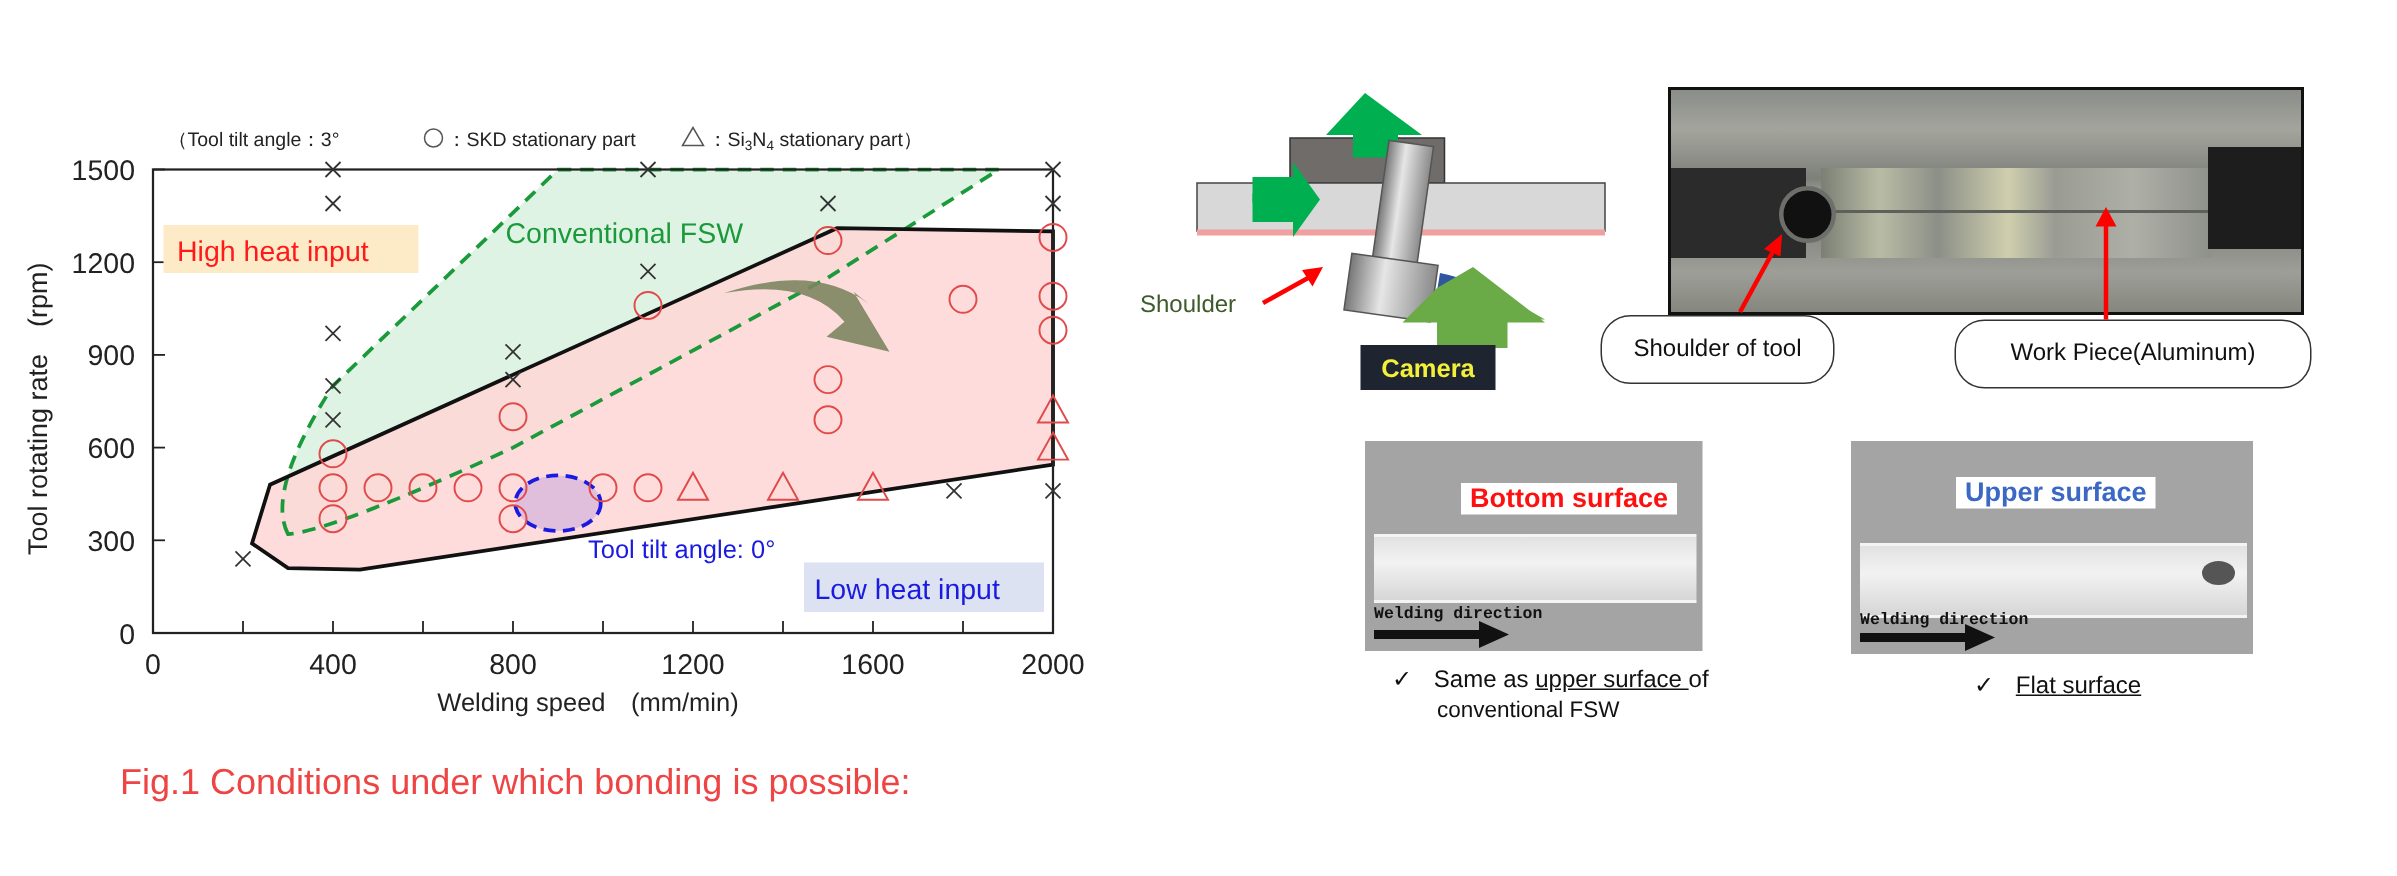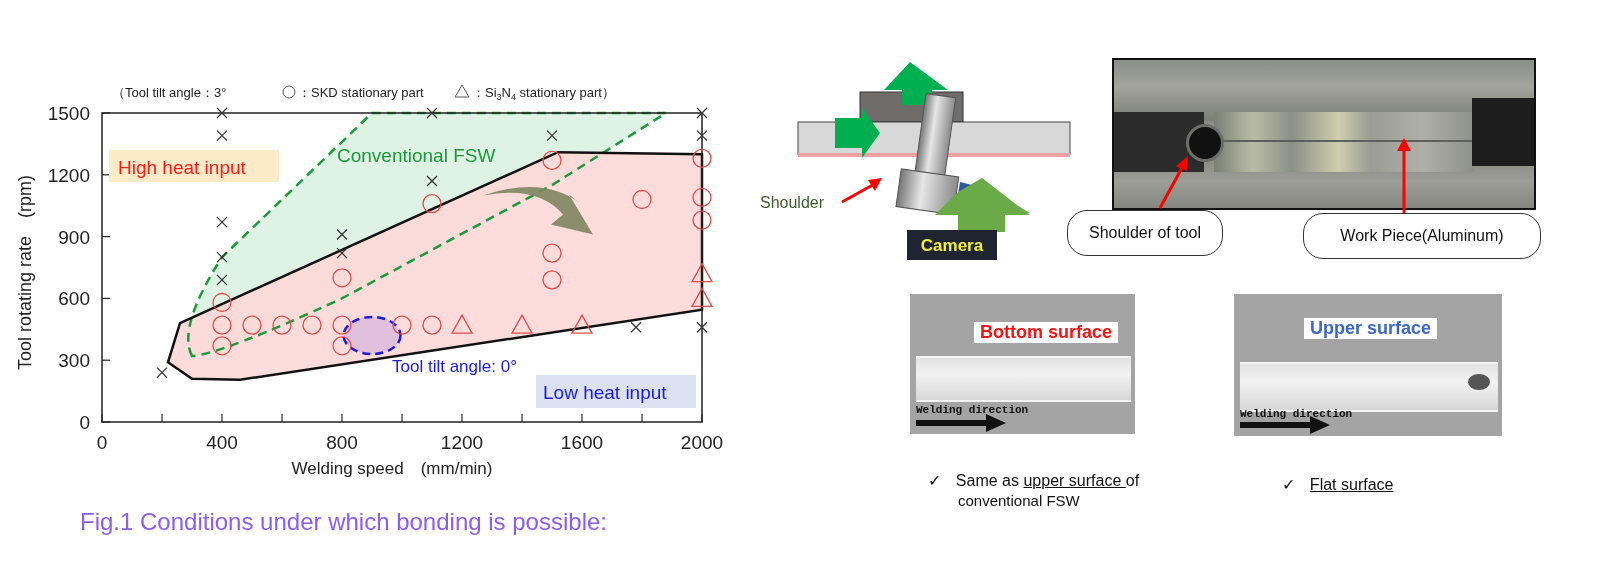--- a/index.html
+++ b/index.html
@@ -1,38 +1,38 @@
 <!DOCTYPE html>
 <html><head>
 <meta charset="utf-8">
 <style>
   html, body { margin:0; padding:0; background:#ffffff; }
   body { width:1598px; height:584px; position:relative; overflow:hidden; font-family:"Liberation Sans", sans-serif; }
   #fig1 { position:absolute; left:0; top:0; width:760px; height:584px; }
   #chart-svg { position:absolute; left:0; top:0; }
-  .caption { position:absolute; font-size:24px; color:#8b5cf6; white-space:nowrap; }
+  .caption { position:absolute; font-size:24px; color:#ef4444; white-space:nowrap; }
   #fig2 { position:absolute; left:760px; top:0; width:838px; height:584px; }
   .diagram { position:absolute; left:0; top:60px; width:340px; height:220px; }
   .photo-top { position:absolute; left:352px; top:58px; width:420px; height:148px; border:2px solid #111;
      background:linear-gradient(180deg,#8a8d88 0%,#a3a59d 18%,#7d7f79 40%,#b7b7ac 52%,#8b8c86 68%,#9c9e97 82%,#85877f 100%); overflow:hidden; }
   .photo-top .dark-left { position:absolute; left:0; top:52px; width:90px; height:60px; background:#2a2b2a; }
   .photo-top .dark-right { position:absolute; right:0; top:38px; width:62px; height:68px; background:#1c1d1c; }
   .photo-top .bar { position:absolute; left:100px; top:52px; width:260px; height:60px;
      background:linear-gradient(90deg,#7b7f74 0%,#b9bca4 15%,#8c8f87 30%,#cfcfae 48%,#9a9c94 60%,#aeb0a8 80%,#8e908a 100%); }
   .photo-top .seam { position:absolute; left:100px; top:80px; width:260px; height:2px; background:#5e615b; }
   .photo-top .tool { position:absolute; left:72px; top:64px; width:32px; height:32px; border-radius:50%; background:#111; border:3px solid #6e6e6a; }
   .callout { position:absolute; border:1px solid #333; border-radius:20px; background:#fff; font-size:16px; color:#111; display:flex; align-items:center; justify-content:center; }
   .cond { position:absolute; font-size:16px; color:#111; text-decoration:underline; white-space:nowrap; }
   .photo-small { position:absolute; background:#a4a4a4; overflow:hidden; }
   .photo-small .weld { position:absolute; left:6px; right:4px; top:62px; height:42px; background:linear-gradient(180deg,#e2e2e2,#f2f2f2 40%,#d6d6d6); border-top:2px solid #f4f4f4; border-bottom:2px solid #f4f4f4; }
   .photo-small .label { position:absolute; background:#fff; font-weight:bold; font-size:18px; padding:0 6px; white-space:nowrap; }
   .photo-small .dir { position:absolute; left:6px; font-weight:bold; font-size:11px; color:#111; white-space:nowrap;font-family:Liberation Mono, monospace; }
   .photo-small .arrow { position:absolute; left:6px; height:6px; width:72px; background:#111; }
   .photo-small .arrowhead { position:absolute; width:0; height:0; border-top:9px solid transparent; border-bottom:9px solid transparent; border-left:20px solid #111; }
-  .note { position:absolute; font-size:16px; color:#111; white-space:nowrap; line-height:20px;margin-top:27px; }
+  .note { position:absolute; font-size:16px; color:#111; white-space:nowrap; line-height:20px; }
   .note u { text-decoration:underline; }
 </style>
 </head>
 <body>
 
 <div id="fig1">
   <svg id="chart-svg" width="760" height="500" xmlns="http://www.w3.org/2000/svg">
     <g id="g-regions">
         <path d="M192,356.08 Q177,327.24 222,257.2 L372,113 L666,113 L552,185.1 L342,298.4 Q222,354.02 192,356.08 Z" fill="#dff3e4" stroke="none"></path>
         <polygon points="180,323.12 168,362.26 192,378.74 240,379.77 702,309.73 702,154.2 558,152.14" fill="#ffd6d6" fill-opacity="0.85" stroke="none"></polygon>
@@ -240,18 +240,18 @@
   </div>
 
   <div class="photo-small" style="left:474px; top:294px; width:268px; height:142px;">
     <div class="weld" style="top:68px; height:46px;"></div>
     <div style="position:absolute; right:12px; top:80px; width:22px; height:16px; border-radius:50%; background:#555;"></div>
     <div class="label" style="left:70px; top:24px; color:#3a68c4;">Upper surface</div>
     <div class="dir" style="top:114px;">Welding direction</div>
     <div class="arrow" style="top:128px;"></div>
     <div class="arrowhead" style="left:76px; top:122px;"></div>
   </div>
-  <div class="note" style="left:522px; top:448px;">
+  <div class="note" style="left:556px; top:448px;">
     <span>✓</span>
     <u style="margin-left:10px;">Flat surface</u>
   </div>
 
 </div>
 
 </body></html>

